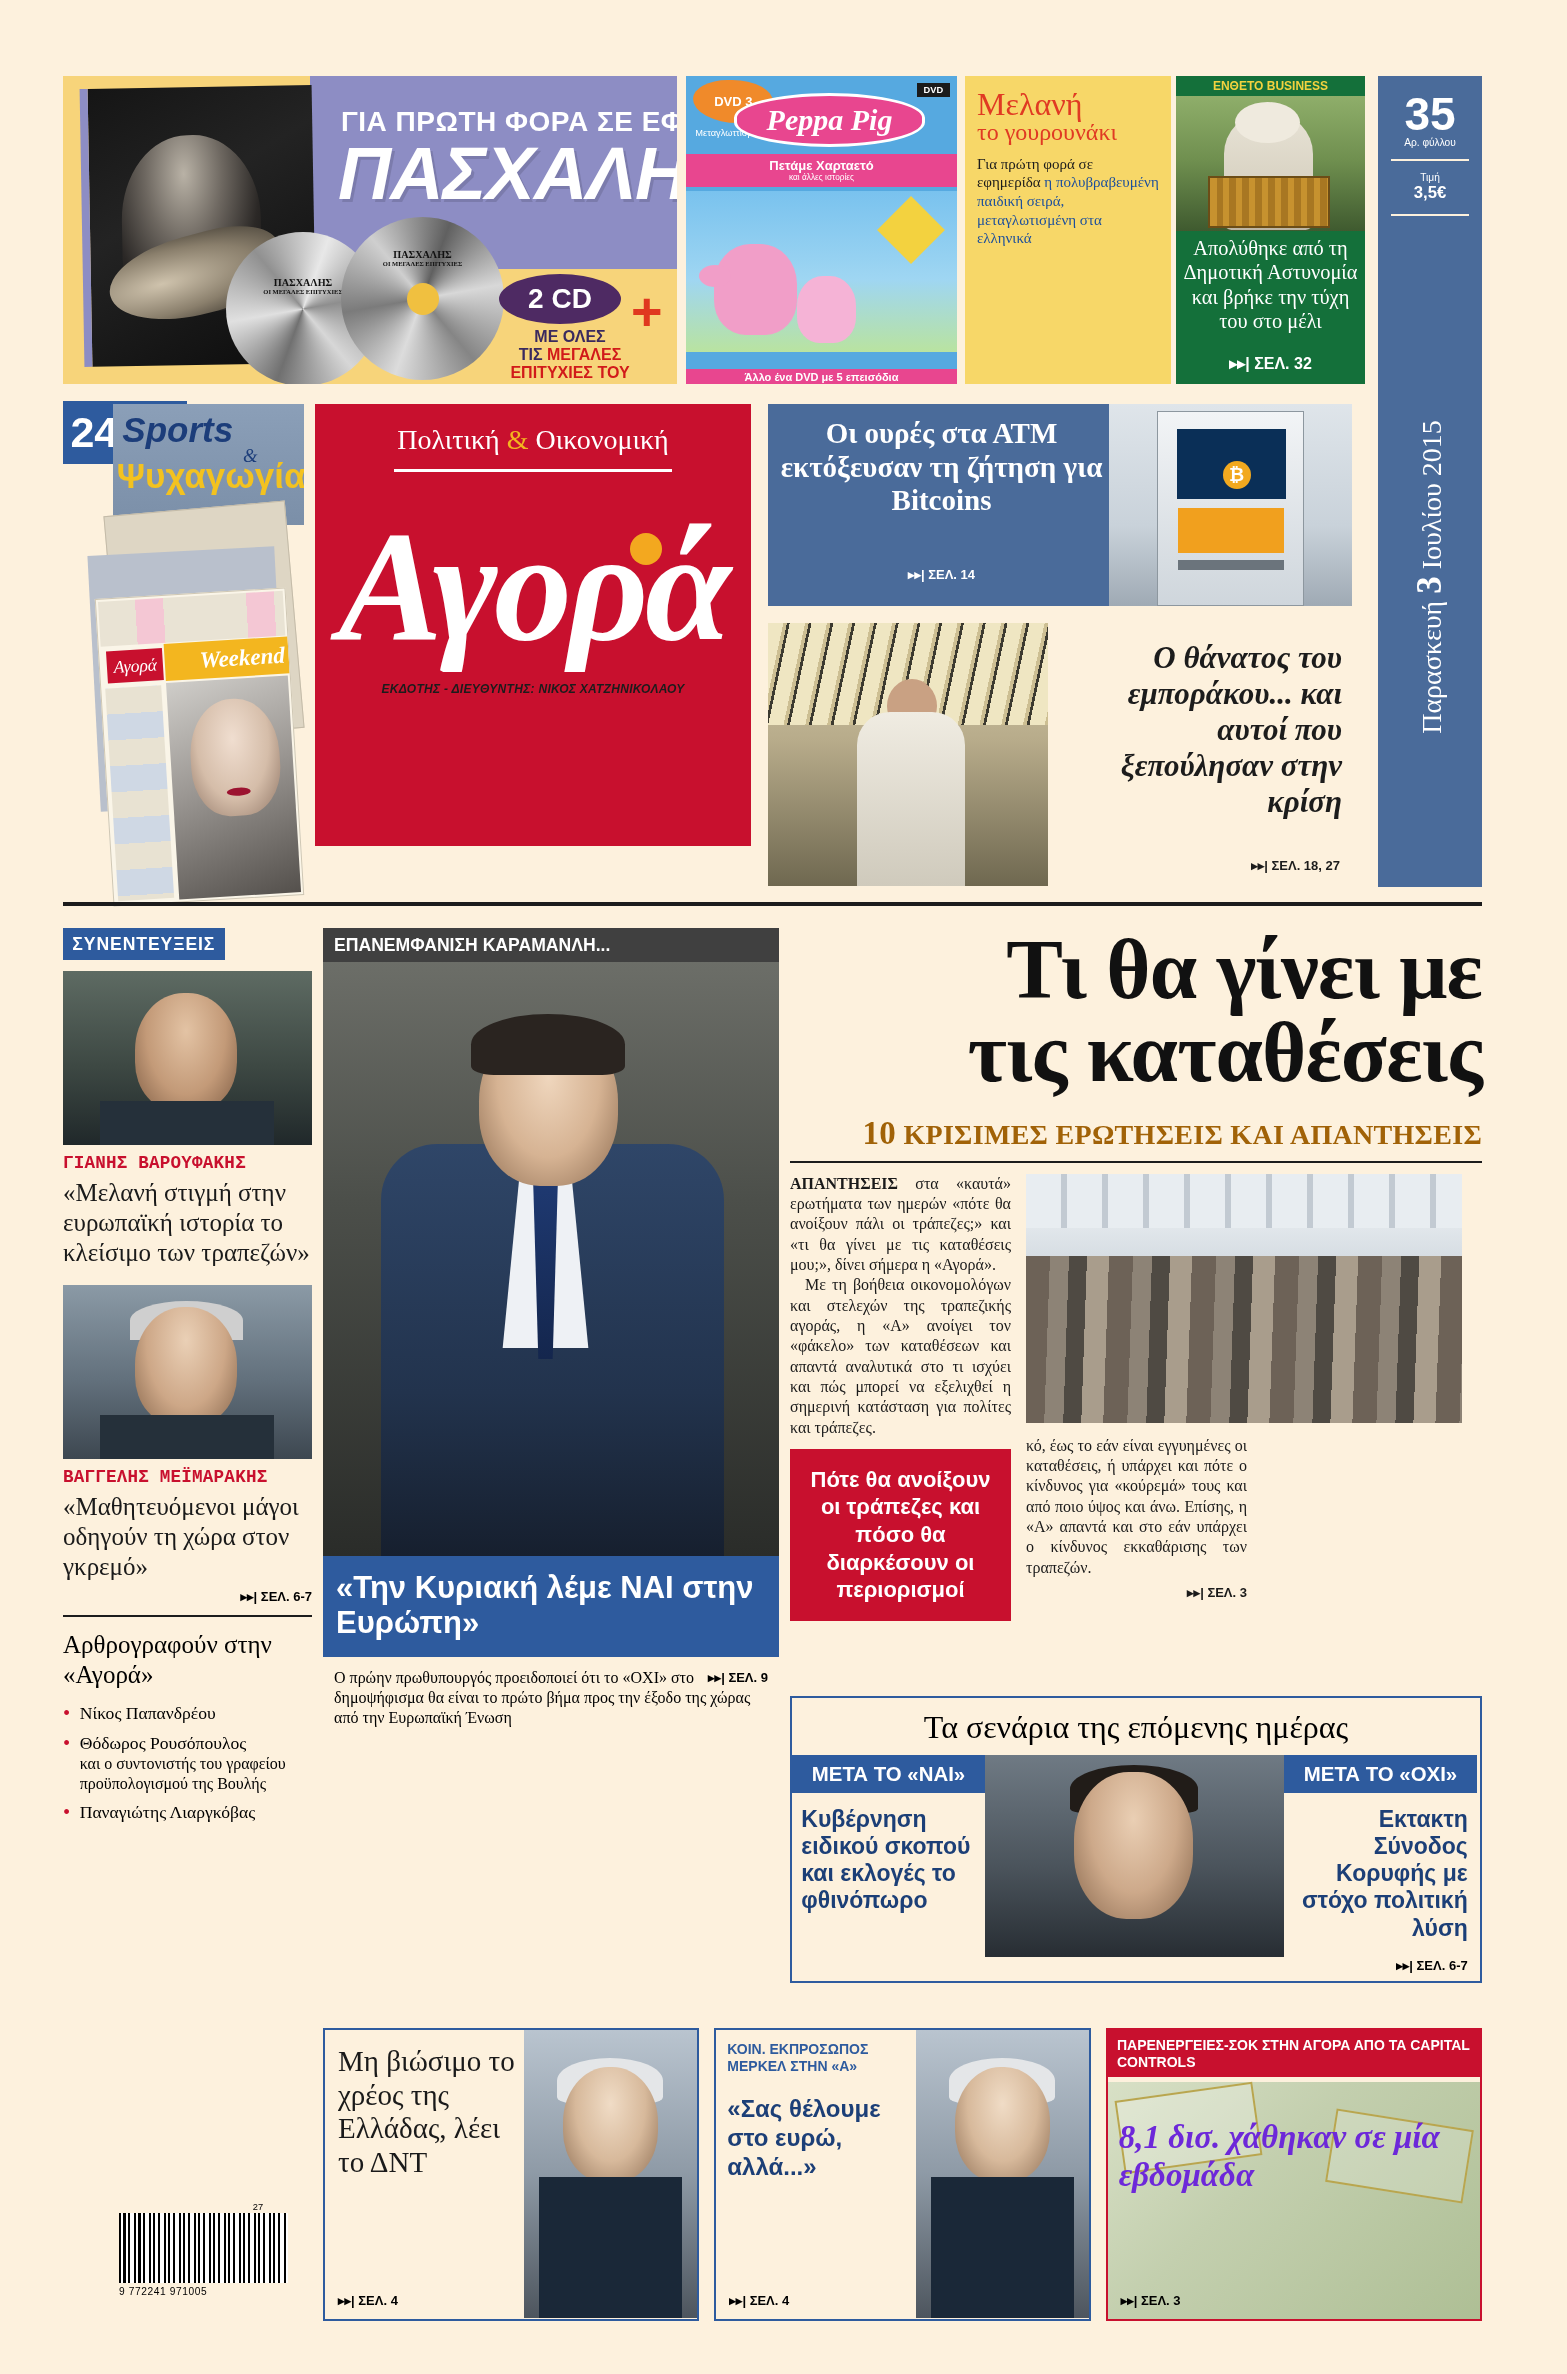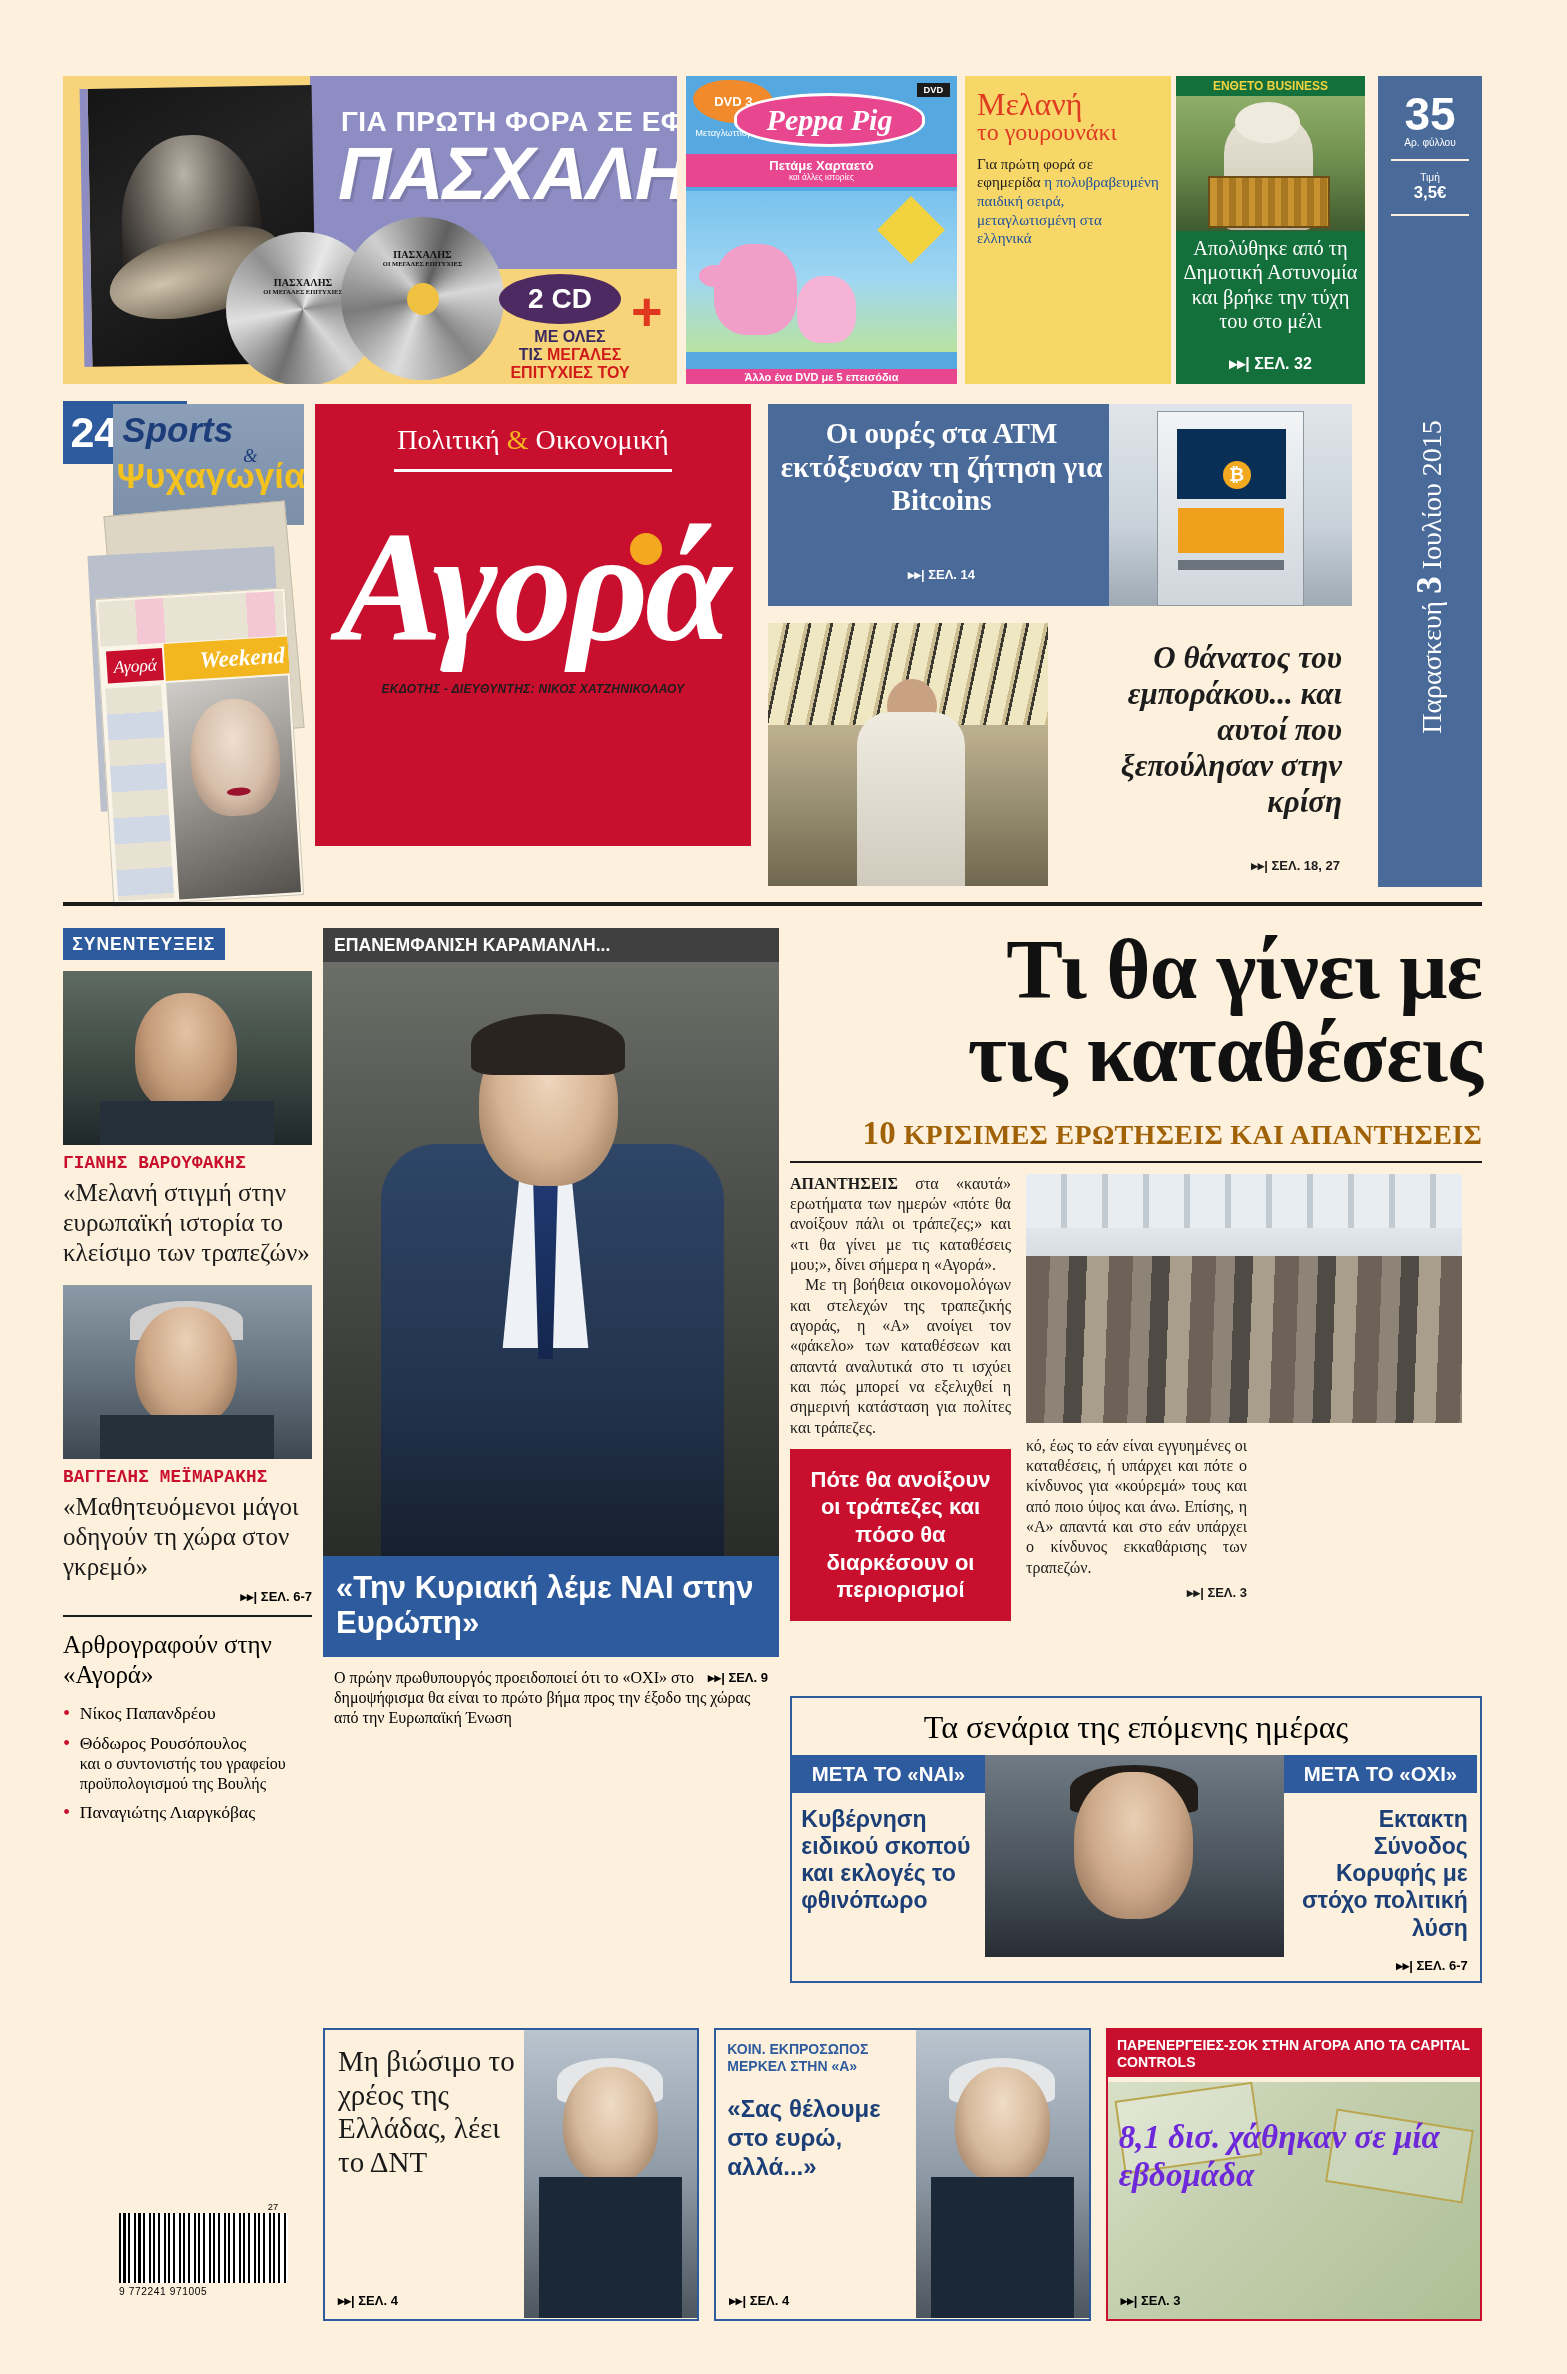--- a/index.html
+++ b/index.html
@@ -149,21 +149,21 @@
   .mf-portrait { position: absolute; left: 65px; top: 87px; right: 1.9px; bottom: 1.9px;
     background: linear-gradient(160deg,#cfcdc9 0%,#9b9793 45%,#54504c 100%); }
   .mf-face { position: absolute; left: 20.4px; top: 20.4px; width: 89px; height: 117px; border-radius: 48% 48% 42% 42%;
     background: radial-gradient(ellipse at 48% 34%, #f0ded0 0%, #d5bda9 55%, #8d7363 100%); }
   .mf-lip { position: absolute; left: 54px; top: 109px; width: 24px; height: 8.3px; background: #9c1330; border-radius: 50%; }
   .mf-col { position: absolute; left: 3.7px; top: 89px; width: 56px; bottom: 3.7px;
     background: repeating-linear-gradient(#e8e2d2 0 26px, #cfd8e4 26px 52px); }
   .mf-top { position: absolute; left: 1.9px; top: 1.9px; right: 1.9px; height: 45px;
     background: repeating-linear-gradient(90deg,#e9e3d4 0 37px,#f4c7d4 37px 65px,#e9e3d4 65px 111px); }
 
-  .barcode { position: absolute; left: 119px; top: 2213px; width: 161px; height: 100px; }
+  .barcode { position: absolute; left: 119px; top: 2213px; width: 146px; height: 100px; }
   .bc-bars { width: 169px; height: 70px;
     background: repeating-linear-gradient(90deg,#000 0 1.9px,#fff 1.9px 3.7px,#000 3.7px 6.5px,#fff 6.5px 9.3px,#000 9.3px 11px,#fff 11px 15px); }
   .bc-num { font-family: "Liberation Sans", sans-serif; font-size: 10.2px; letter-spacing: 0.6px; margin-top: 2.8px; }
   .bc-issue { position: absolute; right: 1.9px; top: -11px; font-family: "Liberation Sans", sans-serif; font-size: 9.3px; }
 
   
   .agora { position: absolute; left: 315px; top: 404px; width: 436px; height: 442px; background: #c8102e; }
   .ag-top { color: #fff; text-align: center; padding-top: 20.4px; font-family: "Liberation Serif", serif; font-size: 28px; }
   .ag-top .amp { color: #f3b61f; }
   .ag-rule { width: 278px; height: 2.8px; background: #fff; margin: 13px auto 0; }

